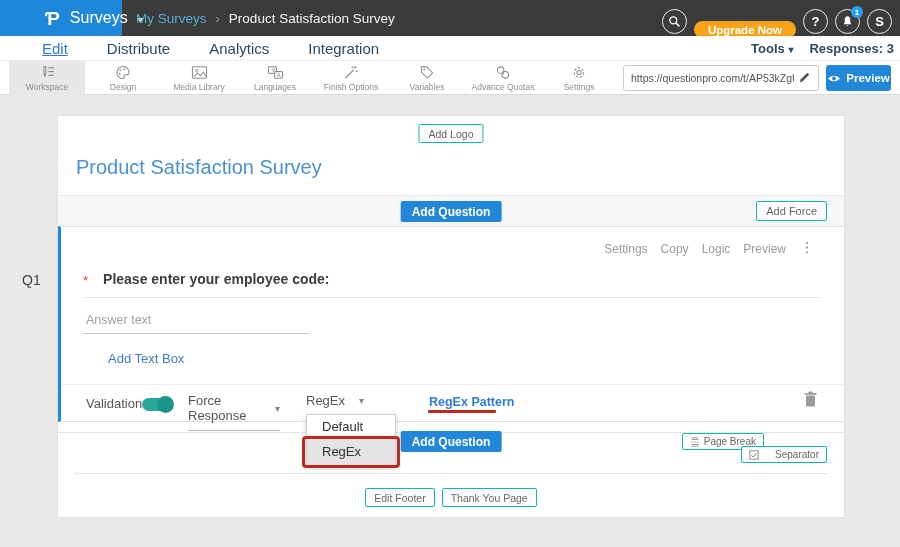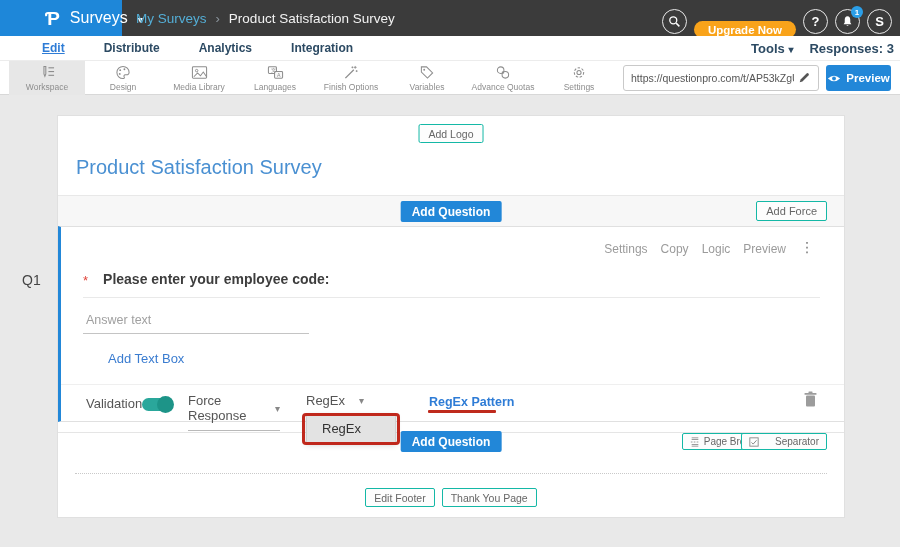--- a/index.html
+++ b/index.html
@@ -24,21 +24,21 @@
   .upgrade { height:17px; padding:0 14px; background:#f9a31a; border-radius:13px; border:none;
              color:#fff; font-size:11.5px; font-weight:bold; display:flex; align-items:center; cursor:pointer;
              font-family:"Liberation Sans", sans-serif;margin-top:16px; }
   .badge { position:absolute; top:-4px; right:-4px; width:12px; height:12px; background:#2b9fe8;
            border-radius:50%; color:#fff; font-size:8px; font-weight:bold; display:flex;
            align-items:center; justify-content:center; }
 
   
   .navbar { position:absolute; left:0; top:36px; width:900px; height:24px; background:#fff; }
   .nav-tabs { position:absolute; left:18px; top:0; height:24px; display:flex; gap:15px; align-items:center; }
-  .nav-tab { font-size:12px; font-weight:bold; color:#2c4a63; cursor:pointer;padding-left:24px; }
+  .nav-tab { font-size:15px; font-weight:normal; color:#2c4a63; cursor:pointer;padding-left:24px; }
   .nav-tab.active { color:#2e7cd6; text-decoration:underline; }
   .nav-right { position:absolute; right:6px; top:0; height:24px; display:flex; gap:16px; align-items:center; }
   .nav-tools { font-size:13px; font-weight:bold; color:#2c4a63; cursor:pointer; }
   .nav-tools .caret { font-size:10px; }
   .nav-resp { font-size:13px; font-weight:bold; color:#2c4a63; cursor:pointer; }
 
   
   .toolbar { position:absolute; left:0; top:60px; width:900px; height:35px; background:#ffffff;
              border-top:1px solid #ececec; border-bottom:1px solid #d8d8d8; }
   .tb-items { position:absolute; left:9px; top:0; height:34px; display:flex; }
@@ -115,21 +115,21 @@
               border:1px solid #d0d0d0; box-shadow:0 2px 6px rgba(0,0,0,0.18); z-index:20; }
   .dd-opt { height:23px; line-height:23px; padding-left:15px; font-size:13px; color:#333; cursor:pointer; }
   .dd-opt.highlighted { height:27px; line-height:27px; background:#e3e3e3; position:relative; }
   .red-rect { position:absolute; left:-5px; right:-5px; top:-2px; bottom:-3px;
               border:3px solid #c0281c; border-radius:4px; pointer-events:none; }
 
   
   .row2-line { position:absolute; left:0; right:0; top:316px; border-top:1px solid #e5e5e5; }
   .addq2-btn { position:absolute; left:50%; transform:translateX(-50%); top:315px; height:21px; padding:0 11px; }
   .page-break { position:absolute; right:80px; top:317px; height:17px; padding:0 7px; gap:4px; font-size:10px; }
-  .separator { position:absolute; right:17px; top:317px; height:17px; padding:0 7px; gap:16px; font-size:10px; }
+  .separator { position:absolute; right:17px; top:330px; height:17px; padding:0 7px; gap:16px; font-size:10px; }
   .dotted { position:absolute; left:17px; right:17px; top:357px; border-top:1px dotted #c9c9c9; }
   .footer-btns { position:absolute; left:0; right:0; top:372px; display:flex; justify-content:center; gap:7px; }
   .footer-btns .btn-outline { height:19px; padding:0 8px; font-size:10.5px; }
 </style>
 </head>
 <body>
 
 <div class="screen">
 
   <div class="topbar">
@@ -320,20 +320,21 @@
 
         <button class="trash">
           <svg width="13" height="16" viewBox="0 0 13 16">
             <rect x="2" y="4.5" width="9" height="11" rx="1" fill="#9c9c9c"></rect>
             <rect x="0.5" y="2" width="12" height="1.8" rx="0.5" fill="#9c9c9c"></rect>
             <rect x="4.5" y="0.5" width="4" height="1.8" rx="0.5" fill="#9c9c9c"></rect>
           </svg>
         </button>
 
         <div class="dropdown">
+          <div class="dd-opt">Default</div>
           <div class="dd-opt highlighted">
             <span>RegEx</span>
             <div class="red-rect"></div>
           </div>
         </div>
       </div>
 
       <div class="row2-line"></div>
       <button class="btn-primary addq2-btn">Add Question</button>
       <button class="btn-outline page-break">

